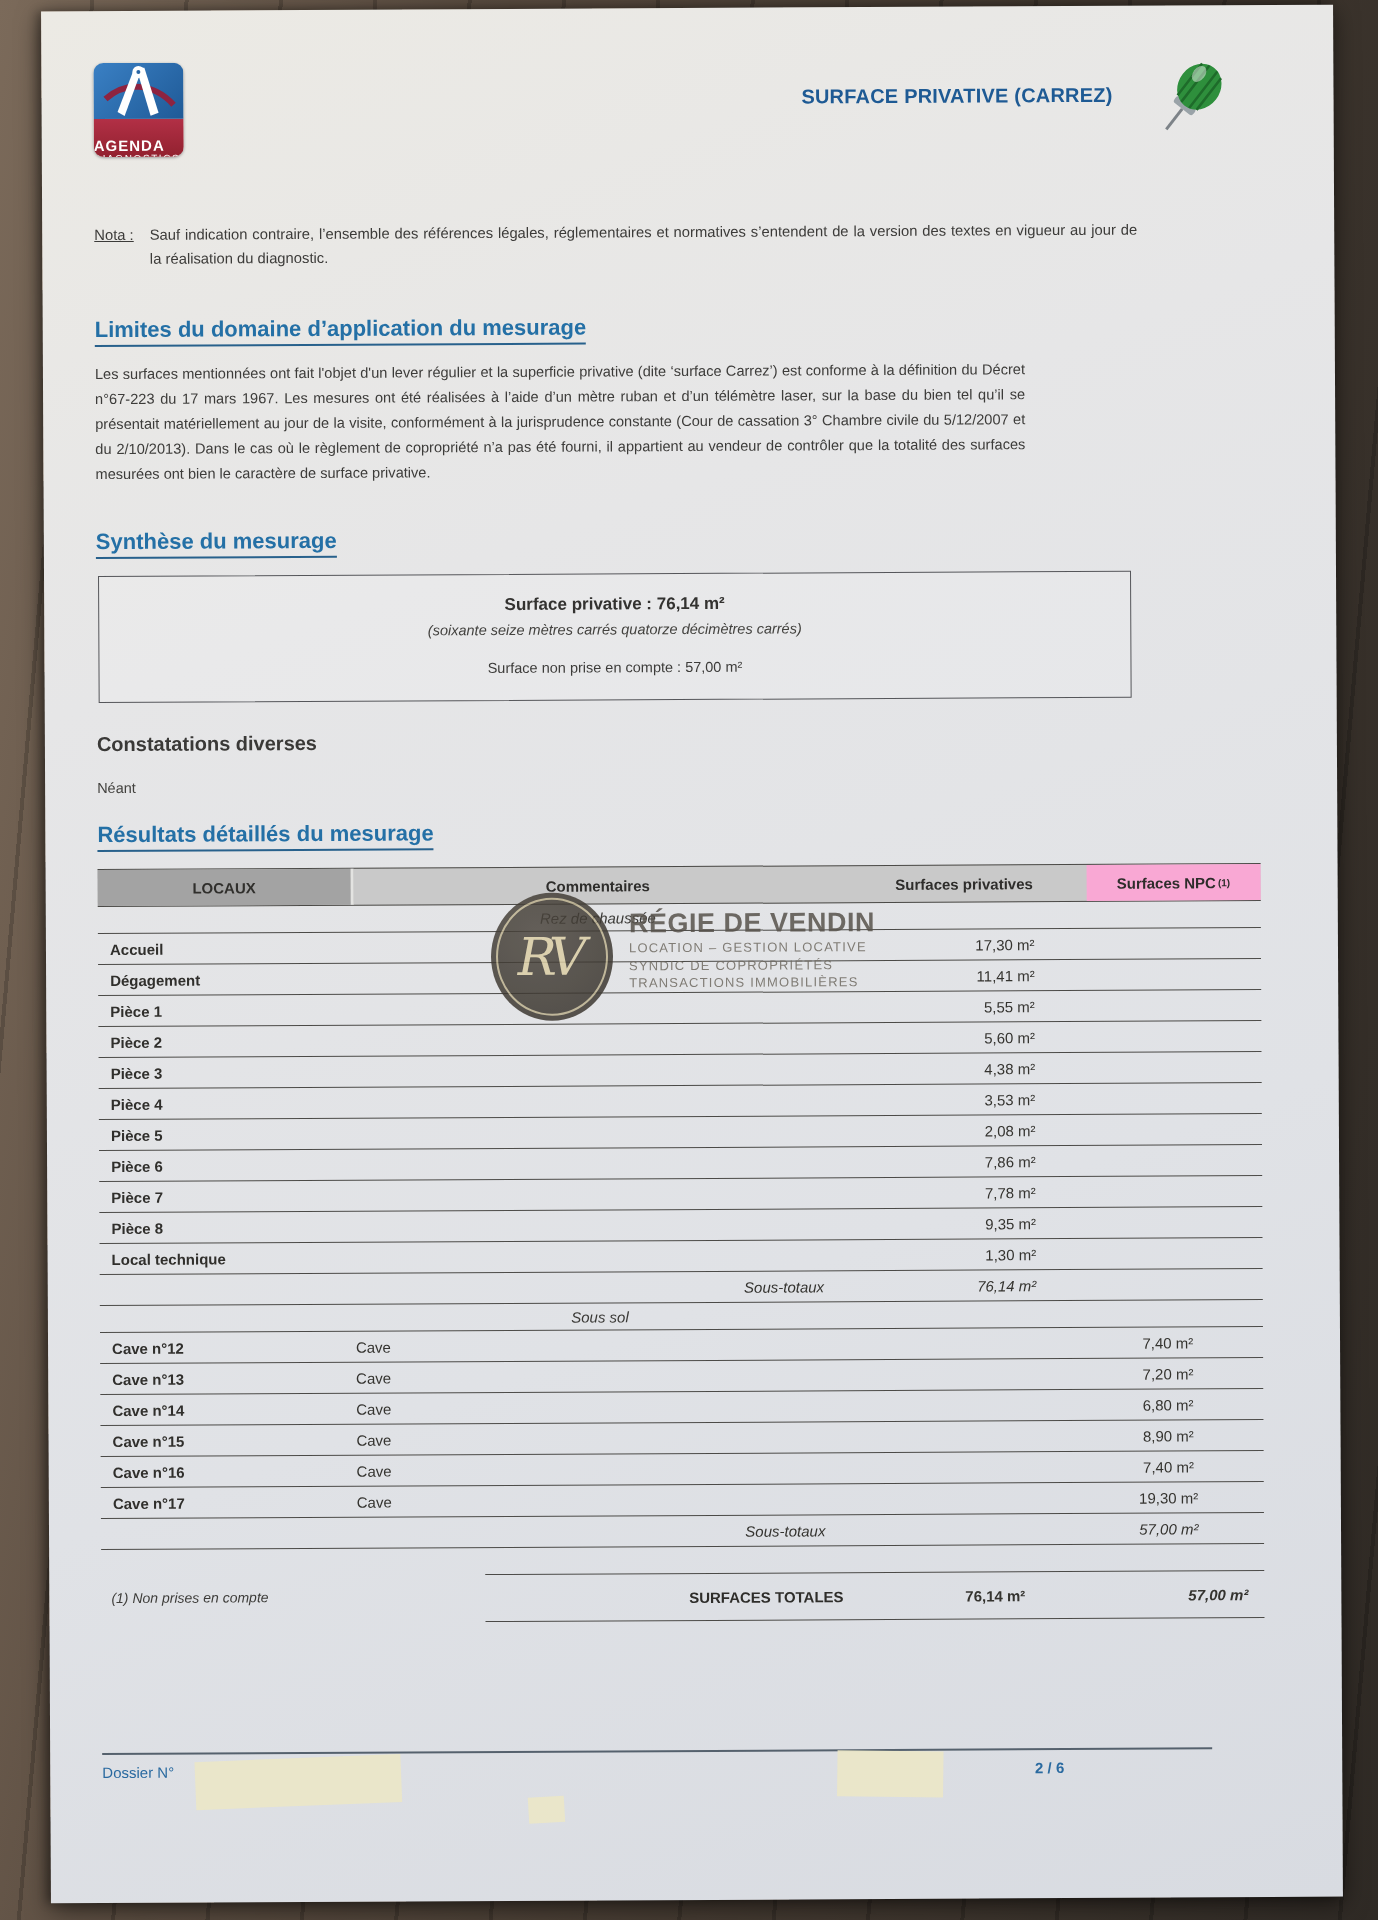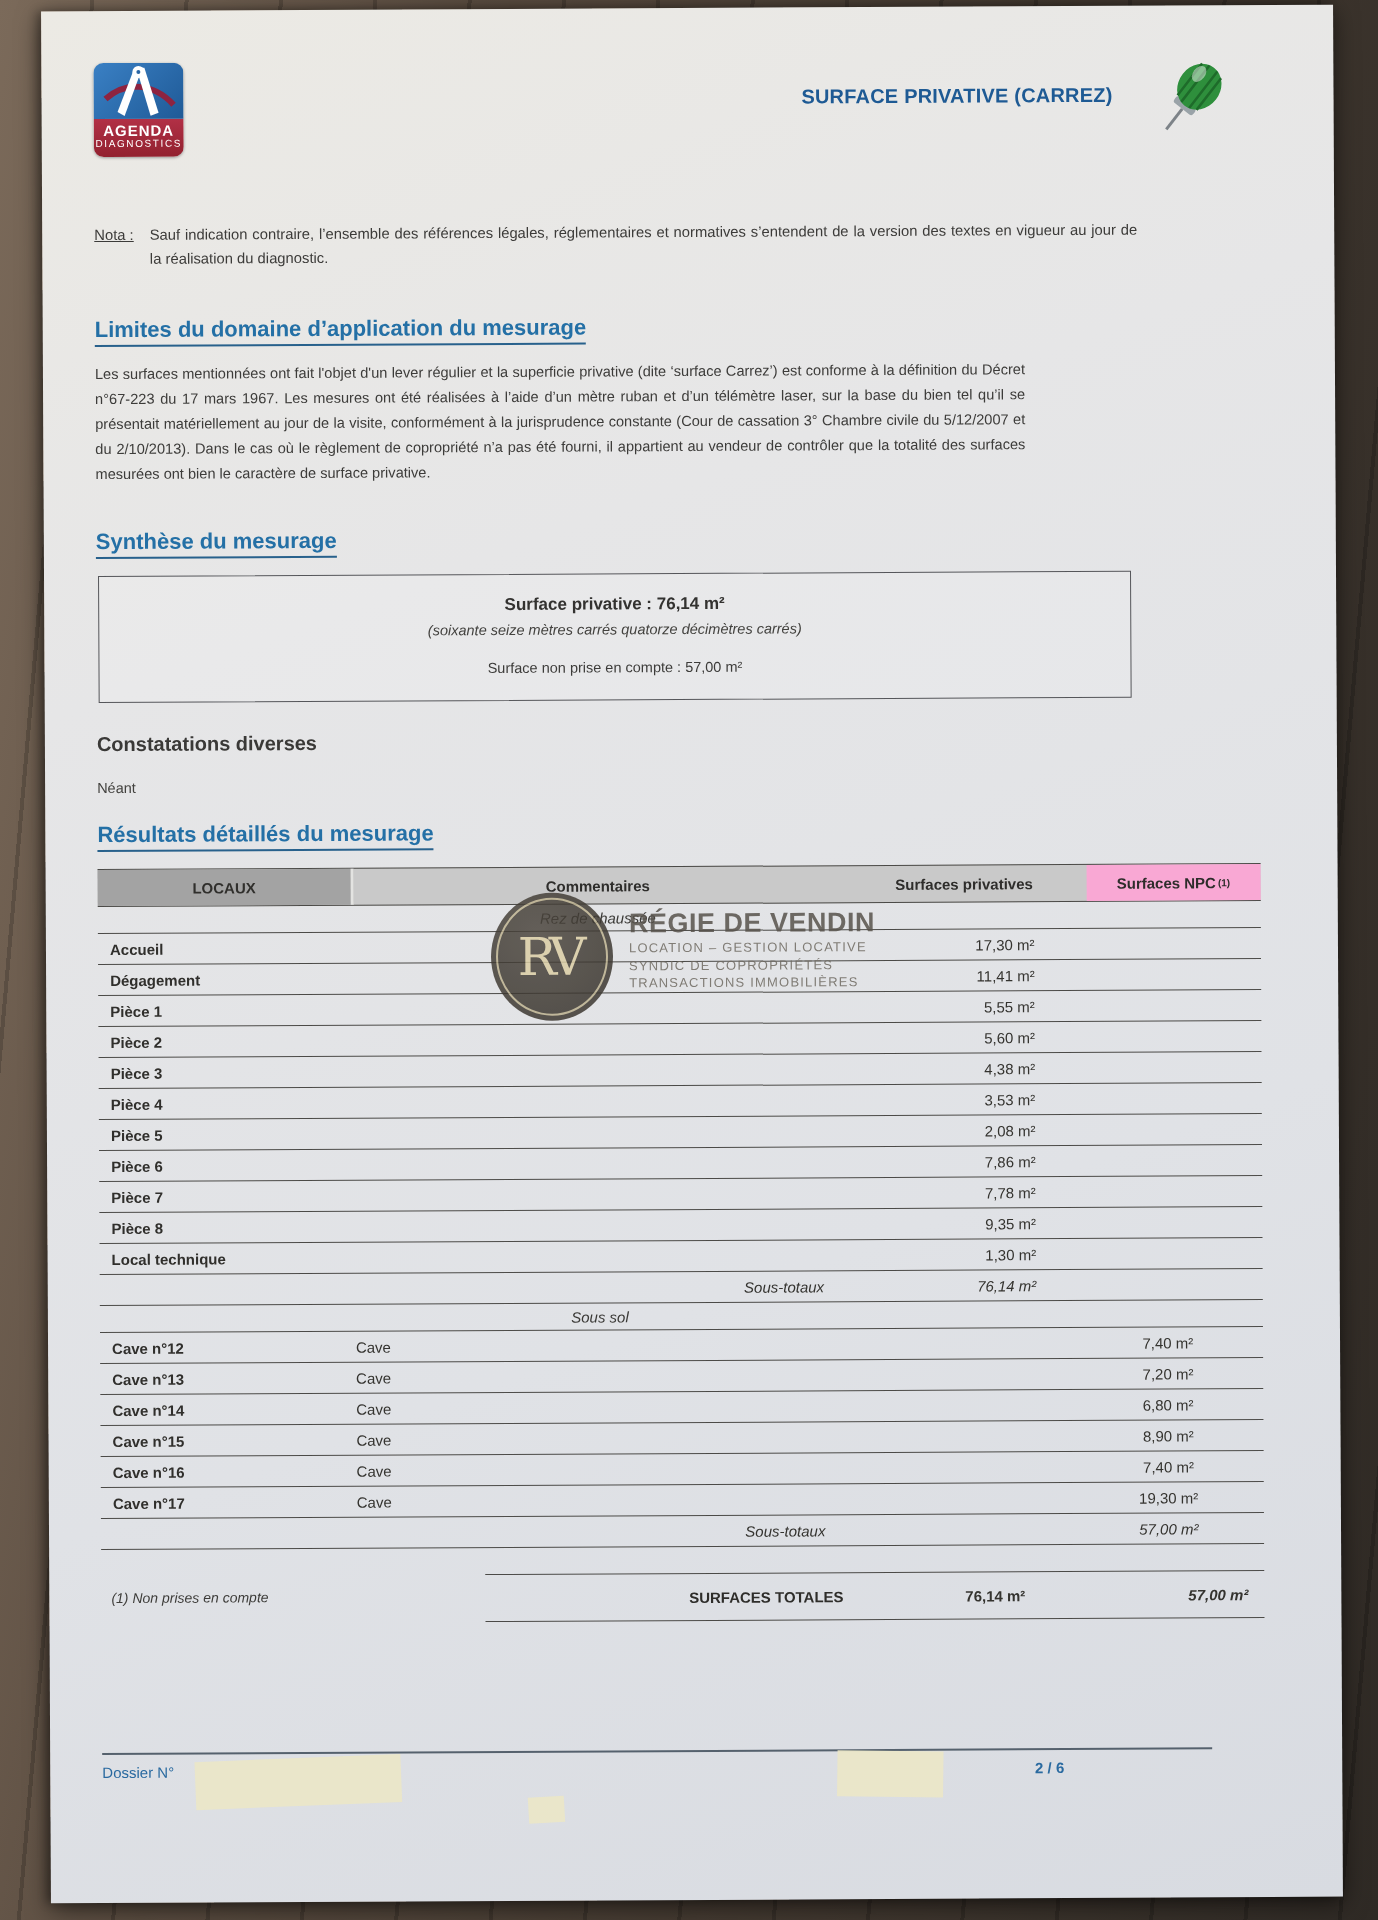--- a/index.html
+++ b/index.html
@@ -17,21 +17,21 @@
     transform:rotate(-0.3deg);
     background:linear-gradient(160deg,#eceae4 0%,#e6e6e7 30%,#e0e2e6 65%,#d8dbe1 100%);
     box-shadow:0 6px 24px rgba(0,0,0,.55), -4px 0 10px rgba(0,0,0,.3);
   }
   .content { padding:30px 77px 0 52px; }
 
   
   .header-row { display:flex; align-items:flex-start; height:108px; margin-top:22px; }
   .logo { width:90px; height:94px; border-radius:10px; overflow:hidden; box-shadow:0 1px 3px rgba(0,0,0,.35); flex:0 0 auto; }
   .logo-top { height:56px; background:linear-gradient(135deg,#3a80c4,#1f5a97); position:relative; }
-  .logo-bottom { height:38px; background:linear-gradient(180deg,#b23046,#92212f); color:#fff; text-align:center; padding-top:3px; }
+  .logo-bottom { height:38px; background:linear-gradient(180deg,#b23046,#92212f); color:#fff; text-align:left; padding-top:18px; }
   .logo-line1 { font-size:15px; font-weight:bold; letter-spacing:1px; line-height:17px; }
   .logo-line2 { font-size:10px; letter-spacing:1.6px; line-height:10px; }
   .doc-title { margin:26px 0 0 auto; font-size:20px; font-weight:bold; color:#1e5a94; letter-spacing:.2px; }
   .pin-wrap { width:90px; height:84px; margin-left:32px; margin-right:22px; flex:0 0 auto; }
 
   
   .nota { display:flex; margin-top:52px; font-size:14.8px; color:#3c3b39; line-height:24px; }
   .nota-label { flex:0 0 auto; }
   .nota-label span { text-decoration:underline; }
   .nota-text { margin-left:16px; padding-right:120px; text-align:justify; }
@@ -81,21 +81,21 @@
           border-top:1.5px solid #4b4a47; border-bottom:1.5px solid #4b4a47; font-weight:bold; font-size:15px; }
   .t-label { width:46%; text-align:right; color:#2e2d2a; }
   .t-priv { width:30%; text-align:right; padding-right:52px; }
   .t-npc { flex:1; text-align:right; padding-right:16px; font-style:italic; }
 
   
   .stamp { position:absolute; left:445px; top:884px; display:flex; opacity:.84; pointer-events:none; z-index:5; }
   .stamp-circle { width:122px; height:128px; border-radius:50%; background:radial-gradient(circle at 38% 32%,#4c463e,#3b362f 70%);
                   position:relative; display:flex; align-items:center; justify-content:center; }
   .stamp-circle::before { content:""; position:absolute; inset:5px; border:2px solid rgba(218,205,164,.8); border-radius:50%; }
-  .stamp-mono { font-family:"DejaVu Serif",serif; font-size:52px; color:#dacda4; letter-spacing:-6px; padding-right:6px; }
+  .stamp-mono { font-family:"DejaVu Serif",serif; font-style:italic; font-size:52px; color:#dacda4; letter-spacing:-6px; padding-right:6px; }
   .stamp-text { margin:16px 0 0 16px; }
   .stamp-name { font-size:27px; font-weight:bold; color:#56514a; letter-spacing:.5px; }
   .stamp-line { font-size:13px; color:#6e6960; letter-spacing:1.2px; line-height:17.5px; }
   .stamp-line:first-of-type { margin-top:4px; }
 
   
   .footer { position:absolute; left:52px; right:130px; top:1742px; border-top:2px solid #55616d; }
   .footer-inner { display:flex; padding-top:9px; }
   .dossier { font-size:15px; font-weight:normal; color:#2a6aa0; }
   .page-num { margin-left:auto; margin-right:148px; font-size:15px; font-weight:bold; color:#2a6aa0; }

